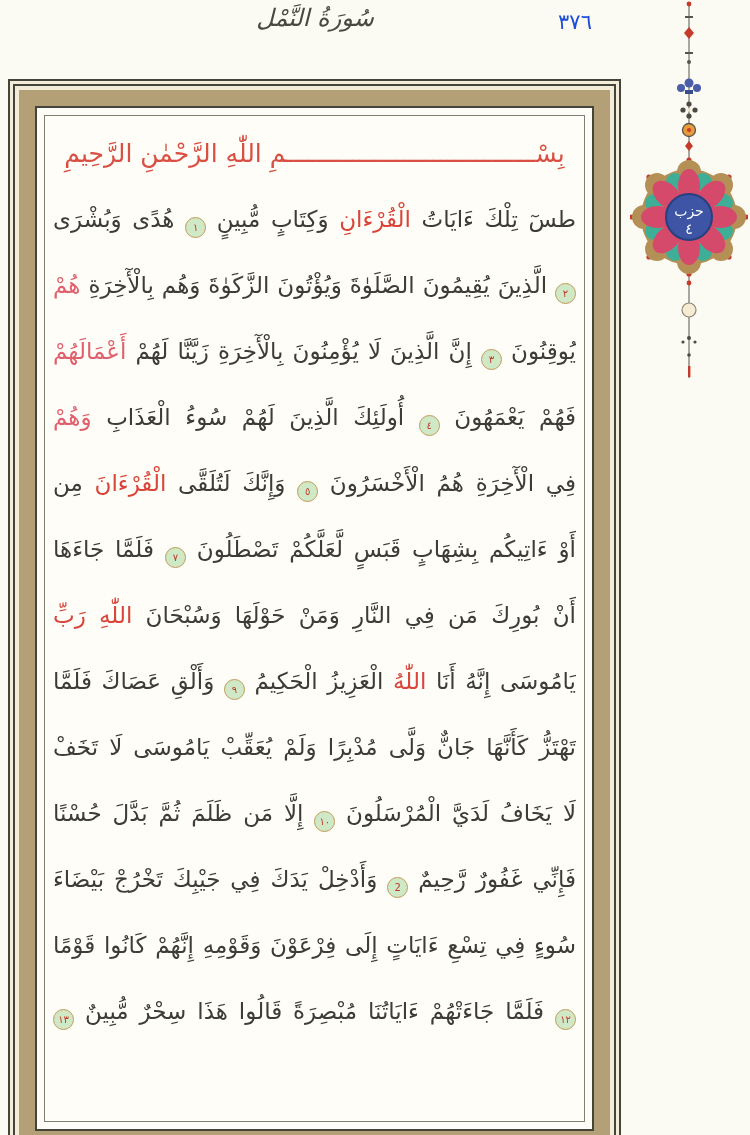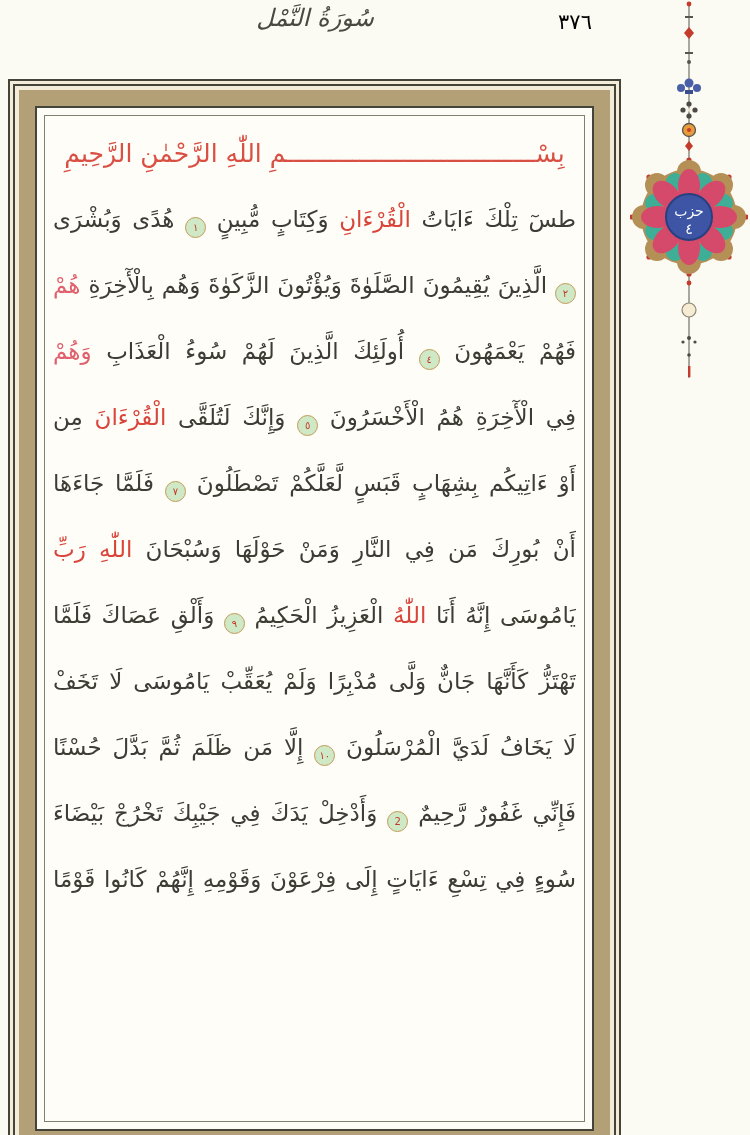--- a/index.html
+++ b/index.html
@@ -10,21 +10,21 @@
     overflow:hidden;
   }
   
   .surah-title{
     position:absolute;left:150px;top:4px;width:330px;height:38px;
     text-align:center;direction:rtl;
     font-size:24px;color:#4a493f;letter-spacing:0;font-style:italic;
   }
   .page-number{
     position:absolute;left:540px;top:10px;width:70px;height:30px;
-    text-align:center;font-size:21px;color:#000000;direction:rtl;
+    text-align:center;font-size:21px;color:#1d4ed8;direction:rtl;
   }
   
   .f1{position:absolute;left:8px;top:47px;width:613px;height:1079px;
       box-sizing:border-box;border:2px solid #45443a;padding:3px;background:#f2ecd8;margin-top:32px;}
   .f2{width:100%;height:100%;box-sizing:border-box;border:2px solid #45443a;
       padding:4px;background:#f2ecd8;}
   .f3{width:100%;height:100%;box-sizing:border-box;border:16px solid #b3a077;}
   .f4{width:100%;height:100%;box-sizing:border-box;border:2px solid #45443a;
       padding:7px;background:#fdfcf6;}
   .text-area{
@@ -66,40 +66,42 @@
   <div class="f3">
    <div class="f4">
     <div class="text-area">
 
       <div class="line basmala">بِسْــــــــــــــــــــــــــــــــــمِ اللّٰهِ الرَّحْمٰنِ الرَّحِيمِ</div>
 
       <div class="line"><span>طسٓ تِلْكَ ءَايَاتُ </span><span class="red">الْقُرْءَانِ</span><span> وَكِتَابٍ مُّبِينٍ </span><span class="vm">١</span><span> هُدًى وَبُشْرَى لِلْمُؤْمِنِينَ</span></div>
 
       <div class="line"><span class="vm">٢</span><span> الَّذِينَ يُقِيمُونَ الصَّلَوٰةَ وَيُؤْتُونَ الزَّكَوٰةَ وَهُم بِالْأٓخِرَةِ </span><span class="pink">هُمْ</span></div>
 
+      <div class="line"><span>يُوقِنُونَ </span><span class="vm">٣</span><span> إِنَّ الَّذِينَ لَا يُؤْمِنُونَ بِالْأٓخِرَةِ زَيَّنَّا لَهُمْ </span><span class="pink">أَعْمَالَهُمْ</span></div>
 
       <div class="line"><span>فَهُمْ يَعْمَهُونَ </span><span class="vm">٤</span><span> أُولَئِكَ الَّذِينَ لَهُمْ سُوءُ الْعَذَابِ </span><span class="pink">وَهُمْ</span></div>
 
       <div class="line"><span>فِي الْأٓخِرَةِ هُمُ الْأَخْسَرُونَ </span><span class="vm">٥</span><span> وَإِنَّكَ لَتُلَقَّى </span><span class="red">الْقُرْءَانَ</span><span> مِن لَّدُنْ حَكِيمٍ</span></div>
 
 
       <div class="line"><span>أَوْ ءَاتِيكُم بِشِهَابٍ قَبَسٍ لَّعَلَّكُمْ تَصْطَلُونَ </span><span class="vm">٧</span><span> فَلَمَّا جَاءَهَا نُودِيَ</span></div>
 
       <div class="line"><span>أَنْ بُورِكَ مَن فِي النَّارِ وَمَنْ حَوْلَهَا وَسُبْحَانَ </span><span class="red">اللّٰهِ رَبِّ</span></div>
 
       <div class="line"><span>يَامُوسَى إِنَّهُ أَنَا </span><span class="red">اللّٰهُ</span><span> الْعَزِيزُ الْحَكِيمُ </span><span class="vm">٩</span><span> وَأَلْقِ عَصَاكَ فَلَمَّا رَءَاهَا</span></div>
 
       <div class="line"><span>تَهْتَزُّ كَأَنَّهَا جَانٌّ وَلَّى مُدْبِرًا وَلَمْ يُعَقِّبْ يَامُوسَى لَا تَخَفْ إِنِّي</span></div>
 
       <div class="line"><span>لَا يَخَافُ لَدَيَّ الْمُرْسَلُونَ </span><span class="vm">١٠</span><span> إِلَّا مَن ظَلَمَ ثُمَّ بَدَّلَ حُسْنًا بَعْدَ سُوءٍ</span></div>
 
       <div class="line"><span>فَإِنِّي غَفُورٌ رَّحِيمٌ </span><span class="vm">2</span><span> وَأَدْخِلْ يَدَكَ فِي جَيْبِكَ تَخْرُجْ بَيْضَاءَ </span></div>
 
       <div class="line"><span>سُوءٍ فِي تِسْعِ ءَايَاتٍ إِلَى فِرْعَوْنَ وَقَوْمِهِ إِنَّهُمْ كَانُوا قَوْمًا فَاسِقِينَ</span></div>
 
+      <div class="line"><span class="vm">١٢</span><span> فَلَمَّا جَاءَتْهُمْ ءَايَاتُنَا مُبْصِرَةً قَالُوا هَذَا سِحْرٌ مُّبِينٌ </span><span class="vm">١٣</span></div>
 
     </div>
    </div>
   </div>
  </div>
 </div>
 
 <svg class="ornament-col" viewBox="0 0 118 385" xmlns="http://www.w3.org/2000/svg">
   <line x1="59" y1="6" x2="59" y2="378" stroke="#57554b" stroke-width="1"></line>
 

